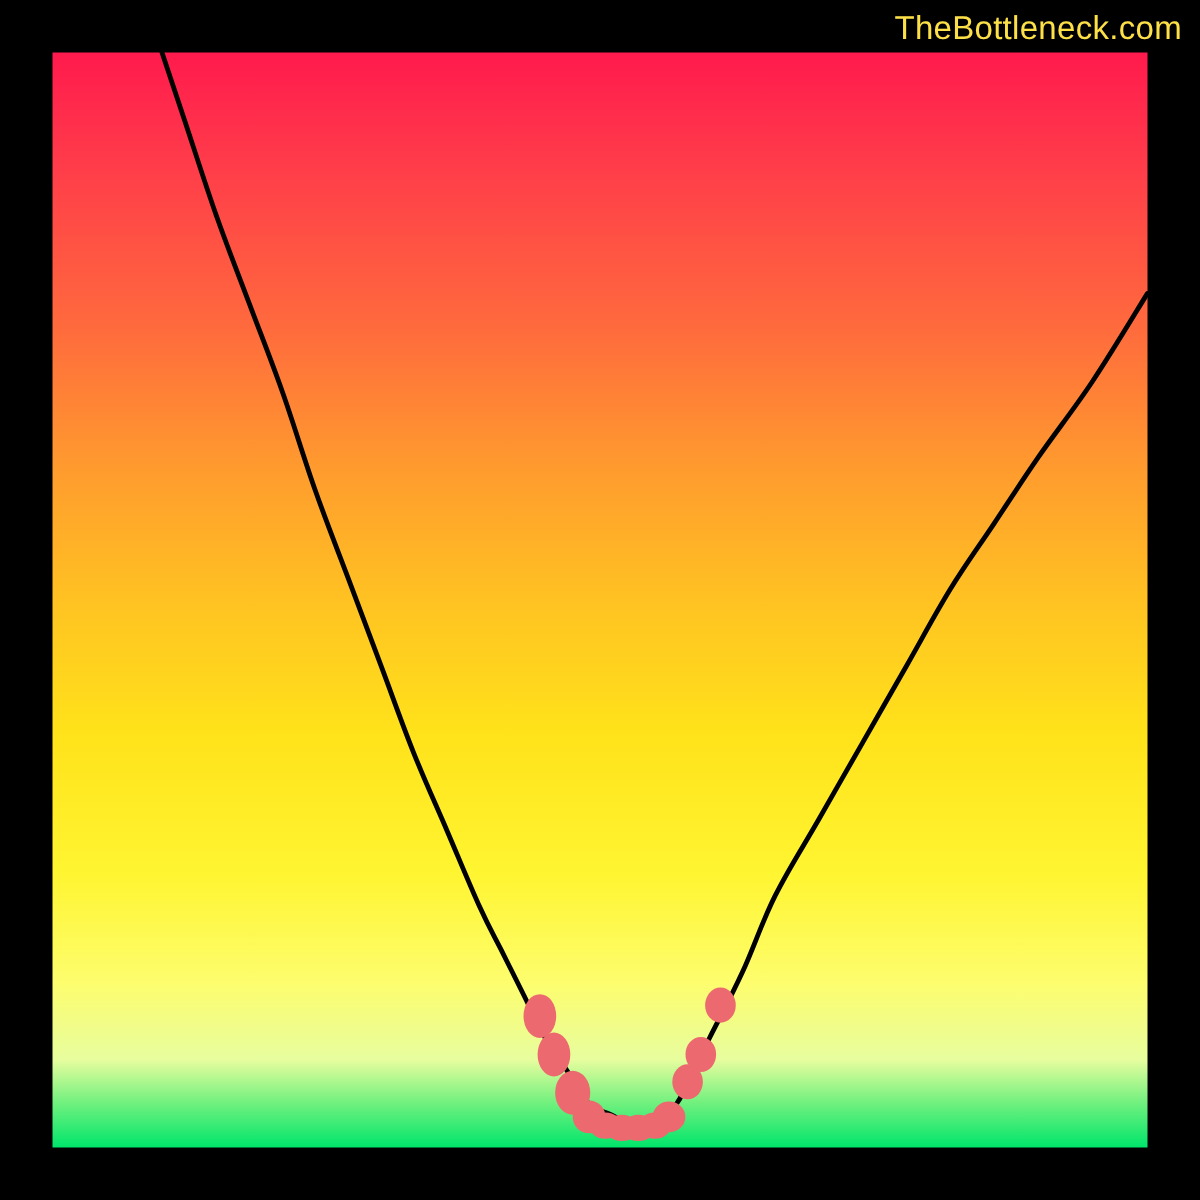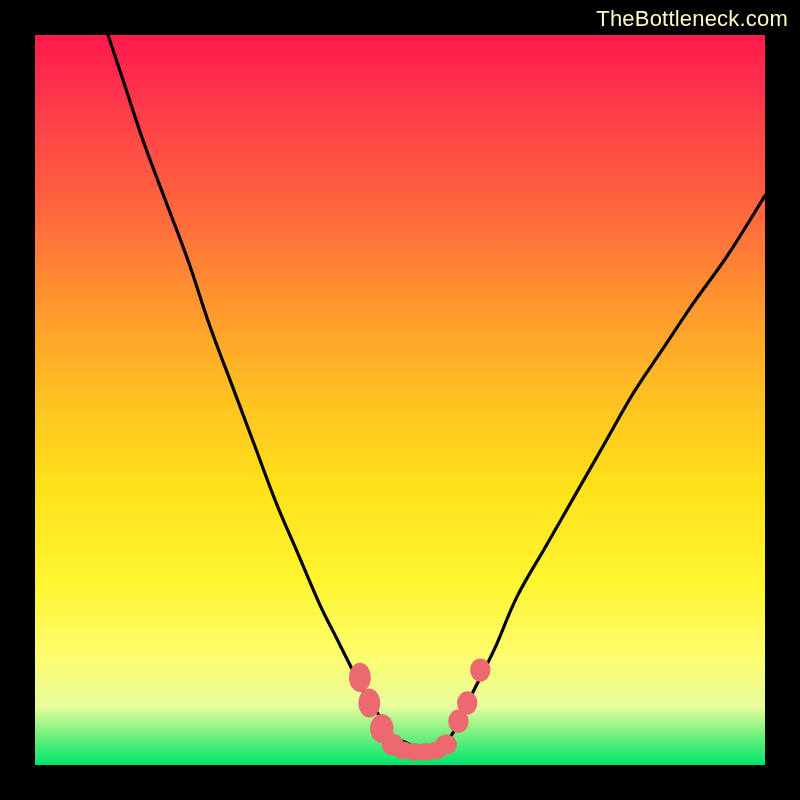--- a/index.html
+++ b/index.html
@@ -42,21 +42,21 @@
     left: 0;
     top: 0;
     width: 730px;
     height: 730px;
     overflow: visible;
   }
   .watermark {
     position: absolute;
     top: 6px;
     right: 12px;
-    color: #fef9c3;
+    color: #fde047;
     font-size: 22px;
     font-weight: 500;
     letter-spacing: 0.2px;
     user-select: none;
   }
 </style>
 </head>
 <body>
 
 <div class="frame">

